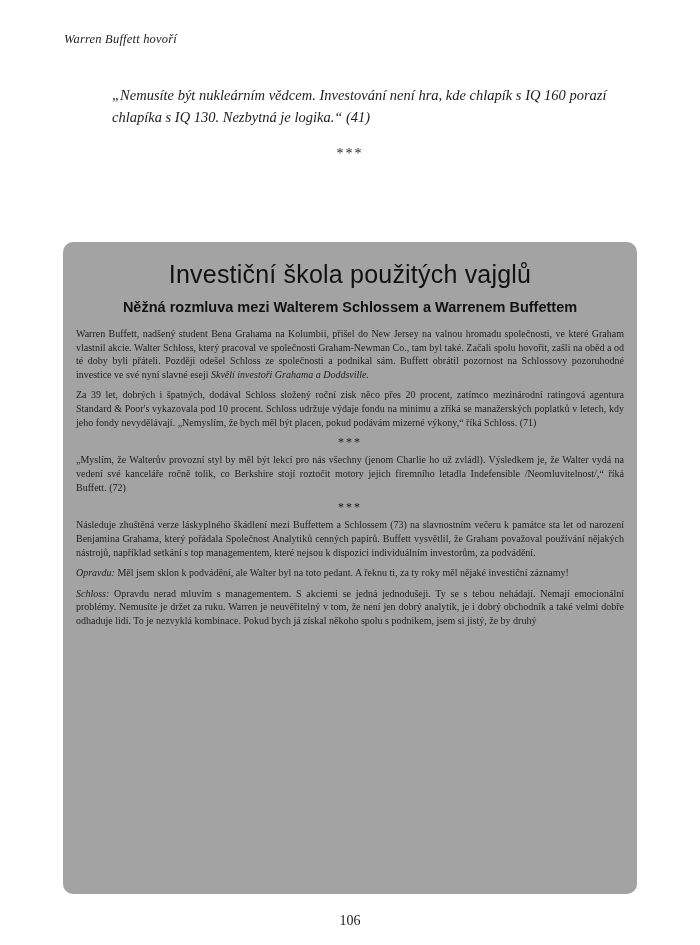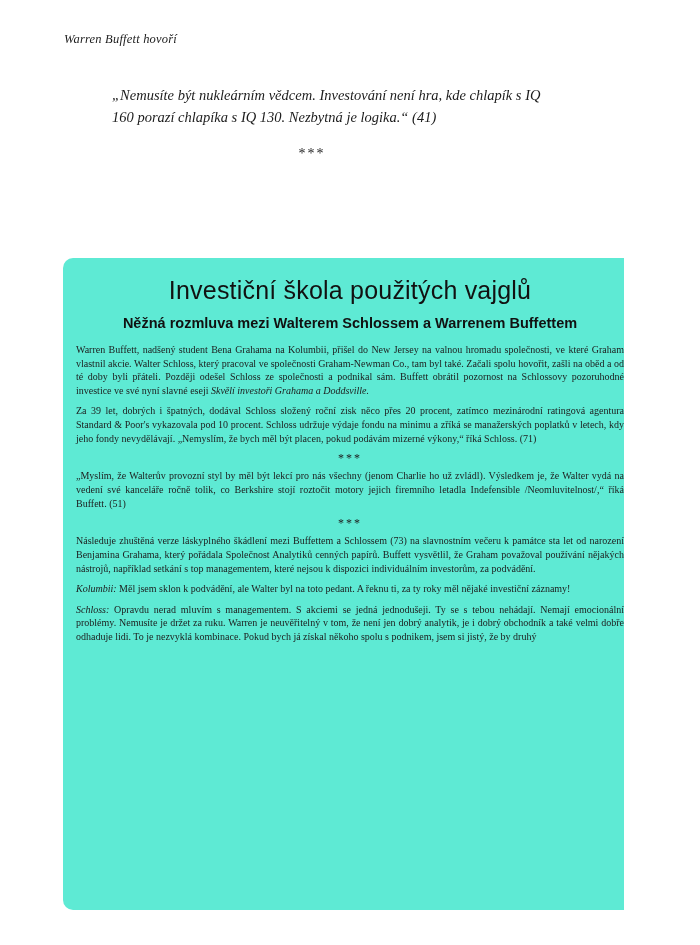--- a/index.html
+++ b/index.html
@@ -6,21 +6,21 @@
   html, body { margin: 0; padding: 0; }
   body {
     width: 700px;
     height: 945px;
     background: #ffffff;
     color: #1c1c1c;
     font-family: "Liberation Serif", serif;
   }
   .page {
     position: relative;
-    width: 624px;
+    width: 700px;
     height: 945px;
     overflow: hidden;
   }
   .running-header {
     position: absolute;
     top: 32px;
     left: 64px;
     font-style: italic;
     font-size: 12.5px;
     letter-spacing: 0.2px;
@@ -45,25 +45,25 @@
     position: absolute;
     top: 146px;
     left: 64px;
     right: 64px;
     text-align: center;
     font-size: 14px;
     letter-spacing: 2px;
   }
   .gray-box {
     position: absolute;
-    top: 258px;
+    top: 242px;
     left: 63px;
     width: 574px;
     height: 652px;
-    background: #5eead4;
+    background: #a3a3a3;
     border-radius: 10px;
     padding: 14px 13px 12px 13px;
   }
   .box-title {
     margin: 4px 0 10px 0;
     text-align: center;
     font-family: "Liberation Sans", sans-serif;
     font-weight: 400;
     font-size: 25px;
     letter-spacing: 0.2px;
@@ -117,26 +117,27 @@
     <h1 class="box-title">Investiční škola použitých vajglů</h1>
     <h2 class="box-subtitle">Něžná rozmluva mezi Walterem Schlossem a Warrenem Buffettem</h2>
 
     <div class="box-body">
       <p><span>Warren Buffett, nadšený student Bena Grahama na Kolumbii, přišel do New Jersey na valnou hromadu společnosti, ve které Graham vlastnil akcie. Walter Schloss, který pracoval ve společnosti Graham-Newman Co., tam byl také. Začali spolu hovořit, zašli na oběd a od té doby byli přáteli. Později odešel Schloss ze společnosti a podnikal sám. Buffett obrátil pozornost na Schlossovy pozoruhodné investice ve své nyní slavné eseji </span><span class="italic">Skvělí investoři Grahama a Doddsville.</span></p>
 
       <p>Za 39 let, dobrých i špatných, dodával Schloss složený roční zisk něco přes 20 procent, zatímco mezinárodní ratingová agentura Standard &amp; Poor's vykazovala pod 10 procent. Schloss udržuje výdaje fondu na minimu a zříká se manažerských poplatků v letech, kdy jeho fondy nevydělávají. „Nemyslím, že bych měl být placen, pokud podávám mizerné výkony,“ říká Schloss. (71)</p>
 
       <div class="stars-inline">***</div>
 
-      <p>„Myslím, že Walterův provozní styl by měl být lekcí pro nás všechny (jenom Charlie ho už zvládl). Výsledkem je, že Walter vydá na vedení své kanceláře ročně tolik, co Berkshire stojí roztočit motory jejich firemního letadla Indefensible /Neomluvitelnost/,“ říká Buffett. (51)</p>
+      <p>„Myslím, že Walterův provozní styl by měl být lekcí pro nás všechny (jenom Charlie ho už zvládl). Výsledkem je, že Walter vydá na vedení své kanceláře ročně tolik, co Berkshire stojí roztočit motory jejich firemního letadla Indefensible /Neomluvitelnost/,“ říká Buffett. (72)</p>
 
       <div class="stars-inline">***</div>
 
       <p>Následuje zhuštěná verze láskyplného škádlení mezi Buffettem a Schlossem (73) na slavnostním večeru k památce sta let od narození Benjamina Grahama, který pořádala Společnost Analytiků cenných papírů. Buffett vysvětlil, že Graham považoval používání nějakých nástrojů, například setkání s top managementem, které nejsou k dispozici individuálním investorům, za podvádění.</p>
 
-      <p><span class="italic">Kolumbii:</span><span> Měl jsem sklon k podvádění, ale Walter byl na toto pedant. A řeknu ti, za ty roky měl nějaké investiční záznamy!</span></p>
+      <p><span class="italic">Opravdu:</span><span> Měl jsem sklon k podvádění, ale Walter byl na toto pedant. A řeknu ti, za ty roky měl nějaké investiční záznamy!</span></p>
 
       <p class="last"><span class="italic">Schloss:</span><span> Opravdu nerad mluvím s managementem. S akciemi se jedná jednodušeji. Ty se s tebou nehádají. Nemají emocionální problémy. Nemusíte je držet za ruku. Warren je neuvěřitelný v tom, že není jen dobrý analytik, je i dobrý obchodník a také velmi dobře odhaduje lidi. To je nezvyklá kombinace. Pokud bych já získal někoho spolu s podnikem, jsem si jistý, že by druhý</span></p>
     </div>
   </div>
 
+  <div class="page-number">106</div>
 
 </div>
 
 </body></html>

